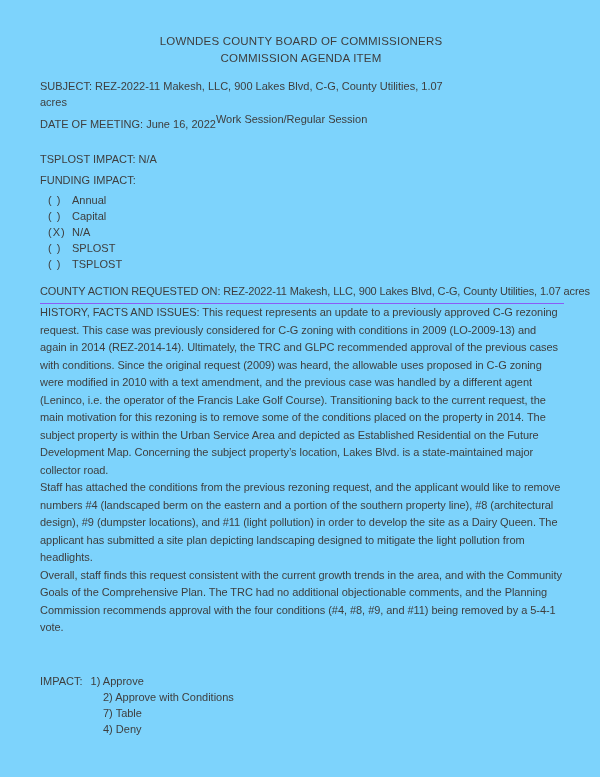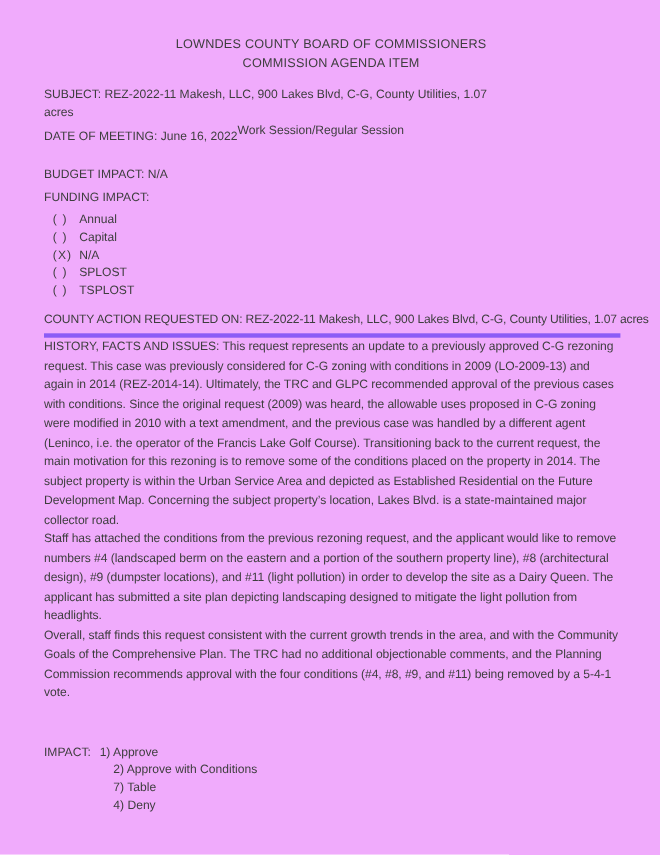--- a/index.html
+++ b/index.html
@@ -1,21 +1,21 @@
 <!DOCTYPE html>
 <html><head>
 <meta charset="utf-8">
 <style>
   * { margin: 0; padding: 0; box-sizing: border-box; }
   html, body { background: #ffffff; }
   .page {
     position: relative;
     width: 600px;
     height: 777px;
-    background: #f0abfc;
+    background: #7dd3fc;
     color: #3e3e3e;
     font-family: "Liberation Sans", sans-serif;
     font-size: 11px;
     line-height: 16px;
     padding: 33px 38px 0 40px;
     overflow: hidden;
   }
   .doc-header {
     text-align: center;
     font-size: 11.5px;
@@ -51,21 +51,21 @@
   .funding-list .mark {
     display: inline-block;
     width: 24px;
     margin-left: 8px;
     letter-spacing: 1px;
   }
   .county-action {
     margin-top: 11px;
     white-space: nowrap;
     letter-spacing: -0.15px;
-    border-bottom: 4px solid #8b5cf6;
+    border-bottom: 1px solid #8b5cf6;
     padding-bottom: 4px;
     margin-right: -2px;
   }
   .para {
     width: 524px;
     line-height: 17.5px;
     letter-spacing: -0.05px;
   }
   .para + .para { }
   .options { margin-top: 36px; }
@@ -86,21 +86,21 @@
     <div>COMMISSION AGENDA ITEM</div>
   </header>
 
   <div class="subject">SUBJECT: REZ-2022-11 Makesh, LLC, 900 Lakes Blvd, C-G, County Utilities, 1.07 acres</div>
 
   <div class="date-row">
     <span>DATE OF MEETING: June 16, 2022</span>
     <span class="session">Work Session/Regular Session</span>
   </div>
 
-  <div class="budget">BUDGET IMPACT: N/A</div>
+  <div class="budget">TSPLOST IMPACT: N/A</div>
   <div class="funding-label">FUNDING IMPACT:</div>
 
   <ul class="funding-list">
     <li>
       <span class="mark">( )</span>
       <span>Annual</span>
     </li>
     <li>
       <span class="mark">( )</span>
       <span>Capital</span>

